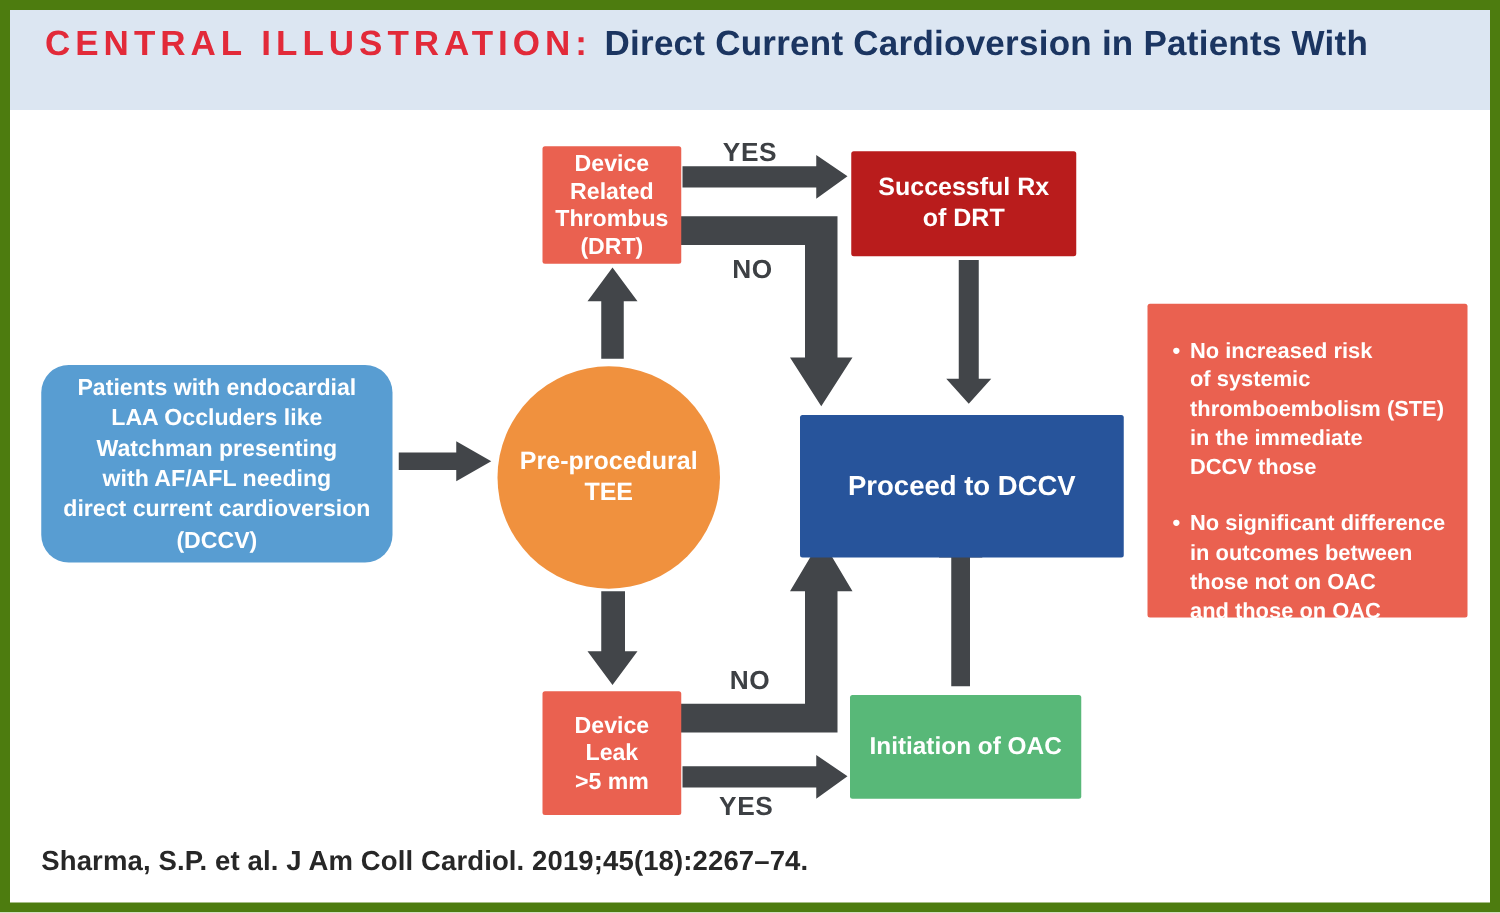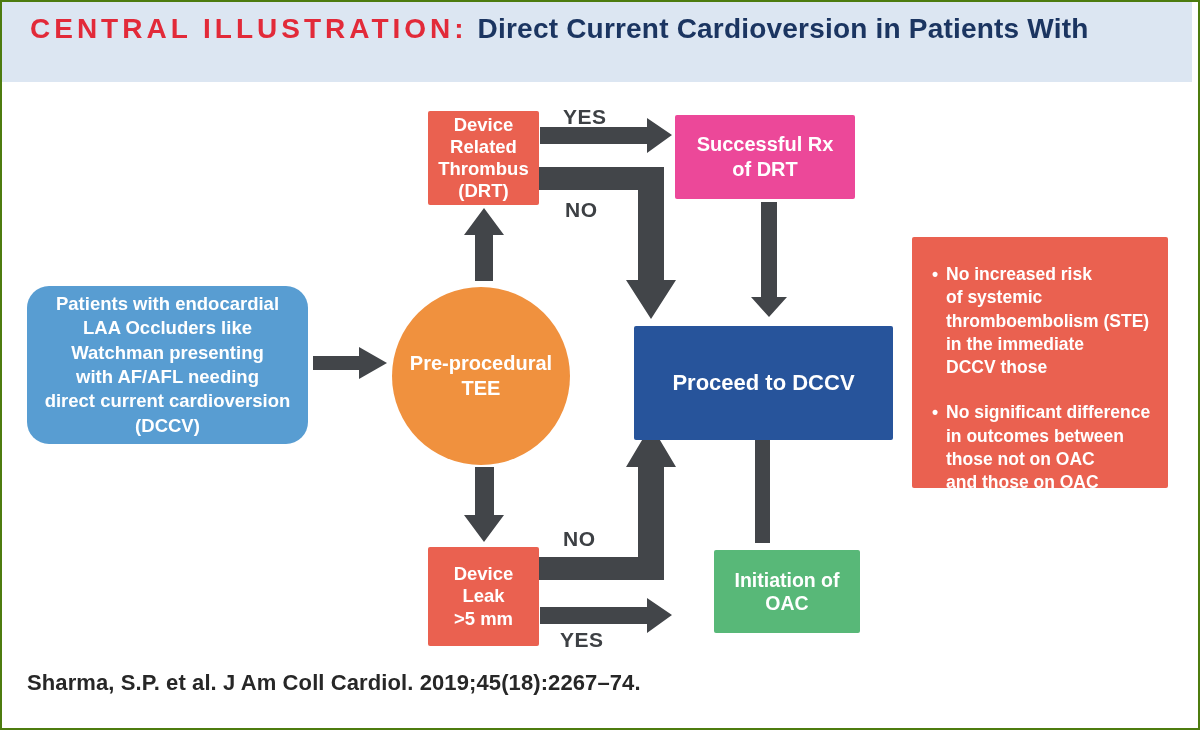--- a/index.html
+++ b/index.html
@@ -1,21 +1,21 @@
 <!DOCTYPE html>
 <html><head>
 <meta charset="utf-8">
 <style>
   html,body{margin:0;padding:0;background:#fff;}
   #fig{
     position:relative;
     width:1200px;height:730px;
     box-sizing:border-box;
     background:#ffffff;
-    border:2px solid #4d7c0f;
+    border:8px solid #4d7c0f;
     font-family:"Liberation Sans", sans-serif;
     overflow:hidden;
   }
   
   #header{
     position:absolute;left:0;top:0;width:1190px;height:80px;
     background:#dce6f2;
     padding:10px 0 0 28px;box-sizing:border-box;
   }
   .title-line{font-size:28px;font-weight:bold;line-height:34px;color:#1b3561;letter-spacing:0.2px;white-space:nowrap;}
@@ -24,36 +24,36 @@
   #arrows{position:absolute;left:-5px;top:-5px;width:1200px;height:730px;pointer-events:none;}
   
   .node{
     position:absolute;display:flex;align-items:center;justify-content:center;
     text-align:center;color:#ffffff;font-weight:bold;white-space:pre-line;
     box-sizing:border-box;border-radius:2px;
   }
   #node-patients{left:25px;top:284px;width:281px;height:158px;background:#589dd2;font-size:18.5px;line-height:1.32;border-radius:22px;}
   #node-tee{left:390px;top:285px;width:178px;height:178px;background:#f0913e;border-radius:50%;font-size:20px;line-height:1.25;}
   #node-drt{left:426px;top:109px;width:111px;height:94px;background:#ea6150;font-size:18.5px;line-height:1.18;}
-  #node-rx{left:673px;top:113px;width:180px;height:84px;background:#ec4899;font-size:20px;line-height:1.25;}
+  #node-rx{left:673px;top:113px;width:180px;height:84px;background:#b91c1c;font-size:20px;line-height:1.25;}
   #node-proceed{left:632px;top:324px;width:259px;height:114px;background:#27549b;font-size:22px;}
   #node-leak{left:426px;top:545px;width:111px;height:99px;background:#ea6150;font-size:18.5px;line-height:1.2;}
-  #node-oac{left:672px;top:548px;width:146px;height:83px;background:#58b878;font-size:19.5px;margin-left:40px;}
+  #node-oac{left:672px;top:548px;width:185px;height:83px;background:#58b878;font-size:19.5px;}
   
   #outcome-panel{
     position:absolute;left:910px;top:235px;width:256px;height:251px;
     background:#ea6150;color:#ffffff;font-weight:bold;font-size:17.5px;line-height:1.33;
     box-sizing:border-box;padding:26px 8px 0 20px;border-radius:2px;
   }
   .bullet-item{display:flex;margin-bottom:22px;}
   .bullet-dot{width:14px;flex:0 0 14px;}
   .bullet-text{white-space:pre-line;}
   
   .flow-label{
-    position:absolute;width:62px;text-align:left;
+    position:absolute;width:62px;text-align:center;
     font-size:21px;font-weight:bold;color:#3d4044;letter-spacing:0.5px;
   }
   #label-yes-top{left:561px;top:103px;}
   #label-no-top{left:563px;top:196px;}
   #label-no-bottom{left:561px;top:525px;}
   #label-yes-bottom{left:558px;top:626px;}
   
   #citation{
     position:absolute;left:25px;top:668px;
     font-size:22px;font-weight:bold;color:#272727;letter-spacing:0.1px;

